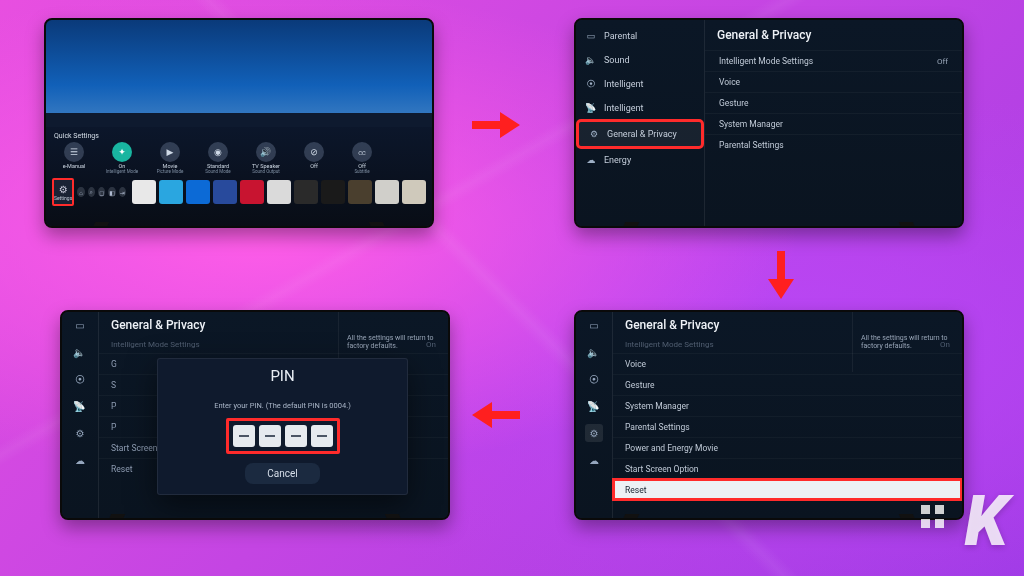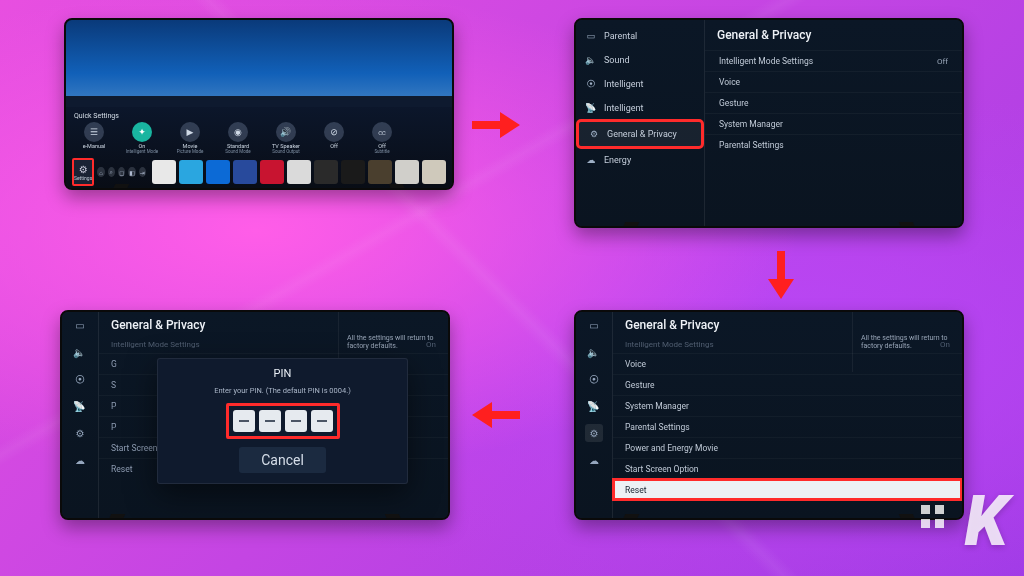--- a/index.html
+++ b/index.html
@@ -15,21 +15,21 @@
     linear-gradient(-30deg,transparent 60%,rgba(255,255,255,0.05) 61%,transparent 62%);
     pointer-events:none; }
 
   .tv { position:absolute; background:#0e1a2f; border:2px solid #0a0a0a; border-radius:8px; box-shadow:0 8px 18px rgba(0,0,0,0.35); overflow:hidden; }
   .tv::after { content:""; position:absolute; left:10%; right:10%; bottom:-8px; height:8px; }
   .stand { position:absolute; width:14px; height:14px; background:#111; bottom:-10px; }
   .stand.l { left:12%; transform:skewX(-25deg); }
   .stand.r { right:12%; transform:skewX(25deg); }
 
   
-  #tv1 { left:64px; top:18px; width:390px; height:172px; }
+  #tv1 { left:44px; top:18px; width:390px; height:210px; }
   #tv1 .sky { position:absolute; inset:0 0 55% 0; background:linear-gradient(#0a3a7a,#1160b8 70%,#3176c0); }
   #tv1 .bottom { position:absolute; left:0; right:0; bottom:0; height:48%; background:linear-gradient(180deg,rgba(10,20,40,0.6),rgba(8,12,20,0.95)); padding:4px 6px; }
   #tv1 .qs-label { color:#d6dfe9; font-size:7px; margin:1px 0 2px 2px; }
   #tv1 .qs-row { display:flex; gap:4px; margin-bottom:4px; }
   #tv1 .qs-item { flex:0 0 auto; width:44px; text-align:center; }
   #tv1 .qs-icon { width:20px; height:20px; margin:0 auto 1px; border-radius:50%; background:rgba(150,170,200,0.28); display:flex; align-items:center; justify-content:center; color:#cfd9e6; font-size:9px; }
   #tv1 .qs-icon.accent { background:#19b5a0; color:#fff; }
   #tv1 .qs-name { color:#cdd7e3; font-size:5.5px; line-height:1.1; }
   #tv1 .qs-sub  { color:#7f8fa3; font-size:4.5px; }
   #tv1 .tiles { display:flex; gap:3px; align-items:center; }
@@ -67,26 +67,26 @@
   #tv4 { left:60px; top:310px; width:390px; height:210px; }
   #tv4 .settings-screen { }
   #tv4 .side-nar { width:36px; padding:4px 0; display:flex; flex-direction:column; align-items:center; gap:9px; }
   #tv4 .si { width:18px; height:18px; color:#95a6bd; display:flex; align-items:center; justify-content:center; font-size:10px; }
   #tv4 .pane2 { flex:1; border-left:1px solid rgba(255,255,255,0.08); position:relative; }
   #tv4 .pane2-title { color:#eef2f7; font-size:12px; font-weight:500; padding:6px 12px 6px; }
   #tv4 .dim-row { color:#7c8aa0; font-size:8px; padding:2px 12px 4px; display:flex; justify-content:space-between; opacity:0.6; }
   #tv4 .row { color:#8e9cb2; font-size:8.5px; padding:5px 12px; border-top:1px solid rgba(255,255,255,0.035); }
   #tv4 .help { position:absolute; right:0; top:0; width:110px; padding:22px 8px; color:#97a4b6; font-size:7px; border-left:1px solid rgba(255,255,255,0.06); }
   #tv4 .modal { position:absolute; left:58px; right:40px; top:46px; background:#0f1a2d; border:1px solid rgba(255,255,255,0.08); border-radius:3px; box-shadow:0 10px 30px rgba(0,0,0,0.5); padding:8px 10px 10px; text-align:center; }
-  #tv4 .modal h3 { color:#e9eef5; font-size:11px; font-weight:400; margin-bottom:6px; }
+  #tv4 .modal h3 { color:#e9eef5; font-size:15px; font-weight:400; margin-bottom:16px; }
   #tv4 .modal p  { color:#a9b5c7; font-size:7.5px; margin-bottom:8px; }
   #tv4 .pin-wrap { display:inline-flex; gap:4px; padding:4px; border:3px solid #ff2b2b; border-radius:2px; margin-bottom:8px; }
   #tv4 .pin-box { width:22px; height:22px; background:#e6eaef; border-radius:3px; position:relative; }
   #tv4 .pin-box::after { content:""; position:absolute; left:6px; right:6px; top:50%; height:2px; background:#4b5565; transform:translateY(-50%); }
-  #tv4 .cancel { display:inline-block; background:#1b2a40; color:#d6dee9; font-size:14px; padding:5px 22px; border-radius:3px; }
+  #tv4 .cancel { display:inline-block; background:#1b2a40; color:#d6dee9; font-size:10px; padding:5px 22px; border-radius:8px; }
 
   
   .arrow { position:absolute; width:52px; height:30px; }
   .arrow svg { width:100%; height:100%; }
   #ar1 { left:470px; top:110px; }   
   #ar2 { left:755px; top:260px; transform:rotate(90deg); }  
   #ar3 { left:470px; top:400px; transform:rotate(180deg); } 
 
   
   .wm { position:absolute; right:18px; bottom:14px; color:rgba(255,255,255,0.82); font-weight:900; font-style:italic; font-size:70px; letter-spacing:-2px; font-family:Arial,Helvetica,sans-serif; text-shadow:0 2px 6px rgba(0,0,0,0.2); }

